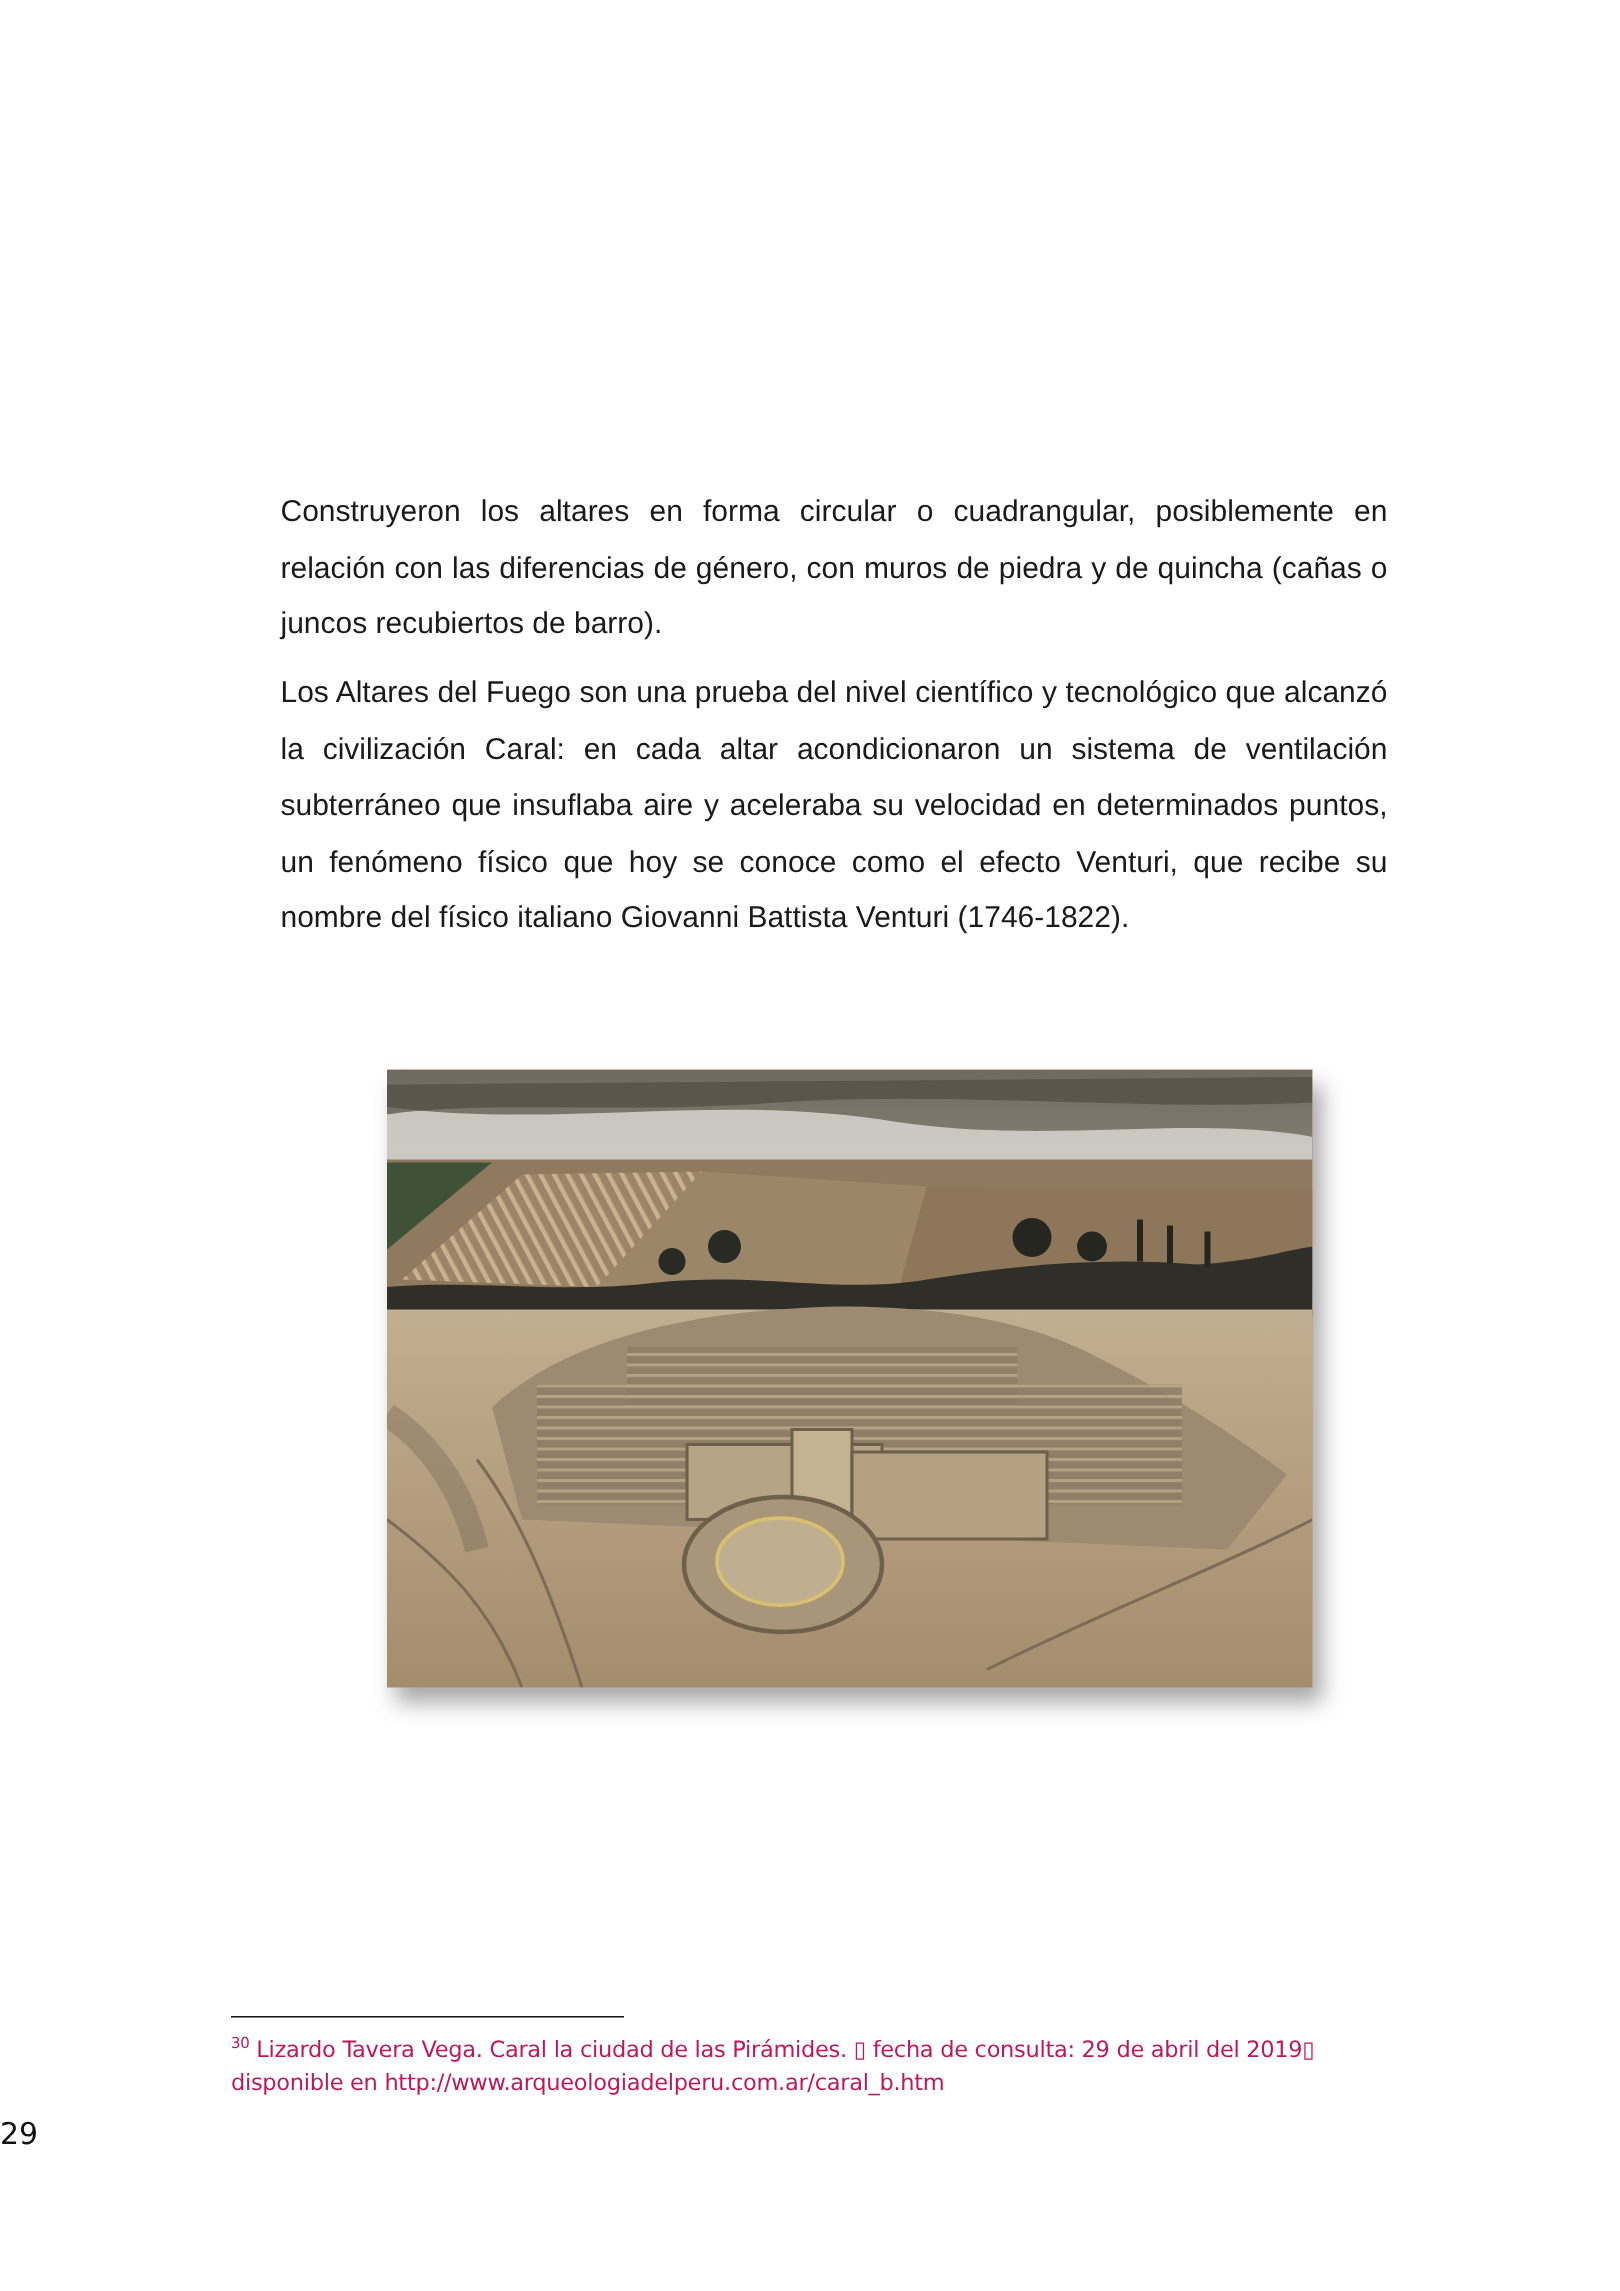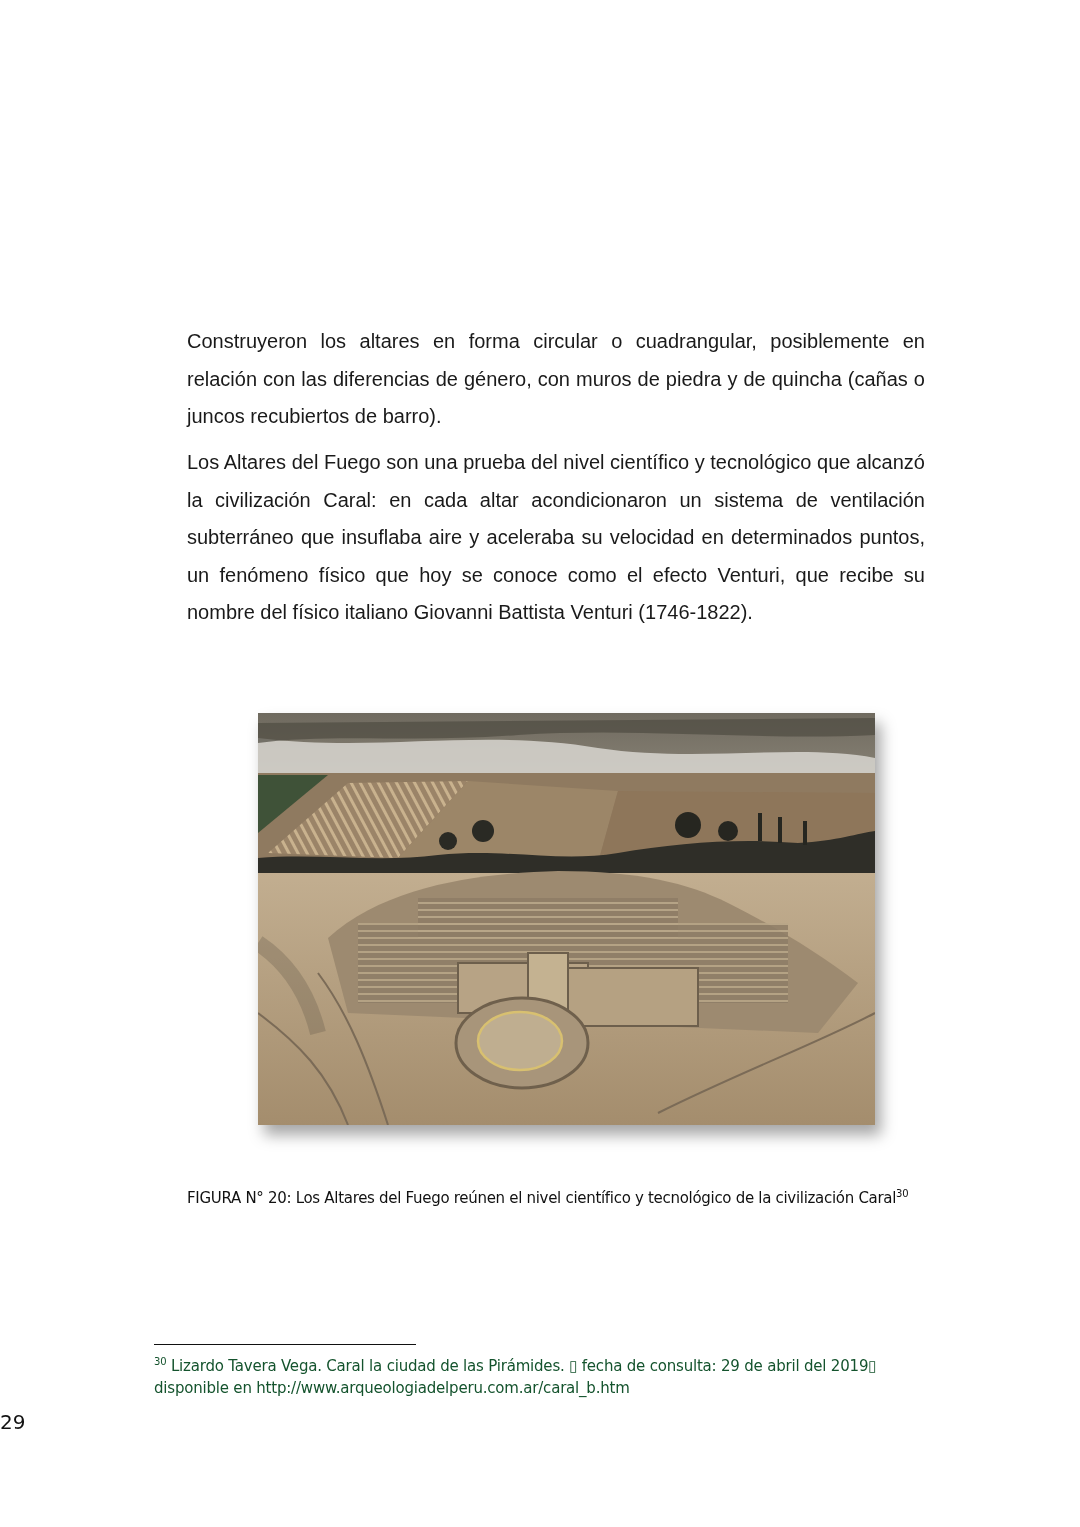--- a/index.html
+++ b/index.html
@@ -27,21 +27,21 @@
     color: #111; margin: 0; letter-spacing: -0.3px;
   }
   .caption sup, .footnote sup { font-size: 10px; vertical-align: super; line-height: 0; }
   .fn-rule {
     position: absolute; left: 154px; top: 1344px; width: 262px; height: 0;
     border-top: 1.5px solid #111;
   }
   .footnote {
     position: absolute; left: 154px; top: 1355px; width: 760px;
     font-family: "DejaVu Sans", sans-serif; font-size: 15px; line-height: 22px;
-    color: #14532d; margin: 0; letter-spacing: -0.2px;
+    color: #be185d; margin: 0; letter-spacing: -0.2px;
   }
   .page-number {
     position: absolute; left: 0; top: 1410px; width: 1080px; text-align: left;
     font-family: "DejaVu Sans", sans-serif; font-size: 20px; color: #111;
   }
 </style>
 </head>
 <body>
 
 <div class="page">
@@ -102,20 +102,19 @@
       <ellipse cx="264" cy="330" rx="66" ry="45" fill="#a8957a" stroke="#6f604c" stroke-width="3"></ellipse>
       <ellipse cx="262" cy="328" rx="42" ry="29" fill="#bfae90" stroke="#d8c070" stroke-width="2.5"></ellipse>
 
       <path d="M60 260 C90 300 110 350 130 412" stroke="#7b6b57" stroke-width="2" fill="none"></path>
       <path d="M0 300 C40 330 70 360 90 412" stroke="#7b6b57" stroke-width="2" fill="none"></path>
       <path d="M617 300 C560 330 480 360 400 400" stroke="#7b6b57" stroke-width="2" fill="none"></path>
       <path d="M0 230 C30 250 50 280 60 320" stroke="#6e6050" stroke-width="16" fill="none" opacity="0.35"></path>
     </svg>
   </div>
 
-  <p class="caption"><span>FIGURA N° 20: Los Altares del Fuego reúnen el nivel científico y tecnológico de la civilización Caral</span><sup>30</sup></p>
 
   <div class="fn-rule"></div>
 
   <p class="footnote"><sup>30</sup> <span>Lizardo Tavera Vega. Caral la ciudad de las Pirámides. ▯ fecha de consulta: 29 de abril del 2019▯ disponible en  http://www.arqueologiadelperu.com.ar/caral_b.htm</span></p>
 
   <div class="page-number">29</div>
 </div>
 
 </body></html>

